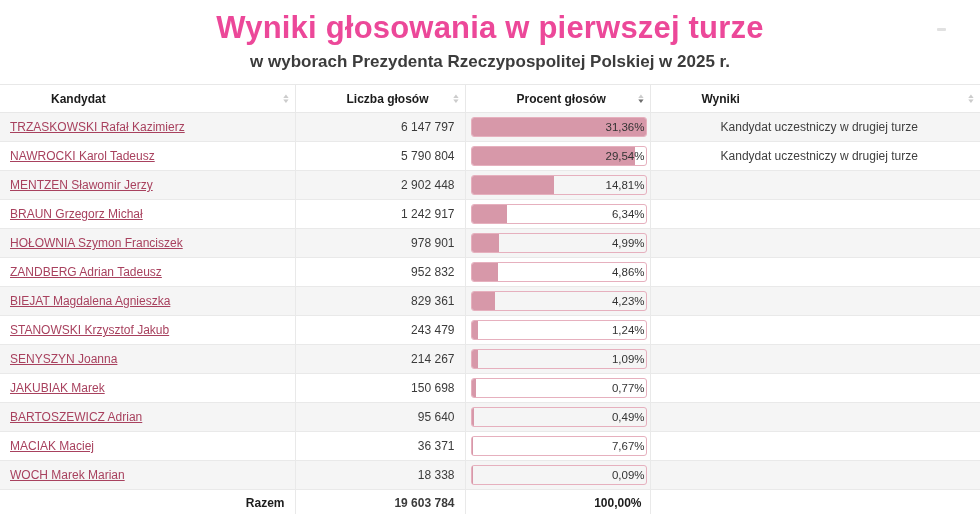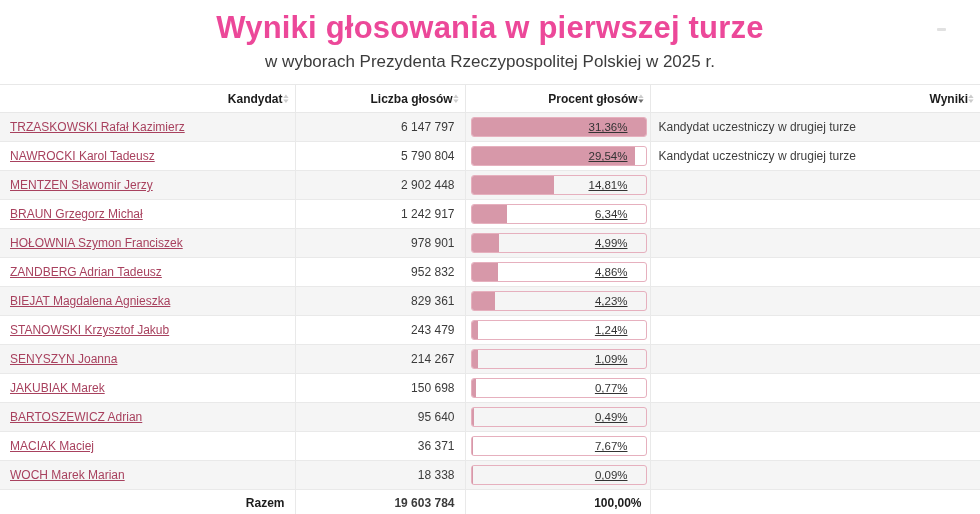--- a/index.html
+++ b/index.html
@@ -7,57 +7,57 @@
   body {
     width: 980px; height: 514px;
     background: #ffffff;
     font-family: "Liberation Sans", "DejaVu Sans", sans-serif;
     color: #3b3b3b;
     overflow: hidden;
     position: relative;
   }
   .chart-header { text-align: center; padding-top: 10px; height: 84px; position: relative; }
   .title { font-size: 31px; font-weight: 700; color: #ec4899; letter-spacing: 0.2px; }
-  .subtitle { font-size: 17px; font-weight: 400; color: #3c3c3c; margin-top: 6px; }
+  .subtitle { font-size: 17px; font-weight: 700; color: #3c3c3c; margin-top: 6px; }
   .ctx { position: absolute; top: 28px; right: 34px; width: 9px; height: 3px;
          background: #c9c9c9; opacity: 0.55; border-radius: 1px; cursor: pointer; }
 
   table { border-collapse: collapse; table-layout: fixed; width: 980px; }
   col.c1 { width: 295px; } col.c2 { width: 170px; } col.c3 { width: 185px; } col.c4 { width: 330px; }
 
   thead th {
     height: 28px; font-size: 12px; font-weight: 700; color: #1c1c1c;
     text-align: left; padding: 0 6px 0 10px;
     border-top: 1px solid #e8e8e8; border-bottom: 1px solid #e8e8e8; border-right: 1px solid #e8e8e8;
     background: #fff; cursor: pointer;
   }
   thead th:last-child { border-right: none; }
-  .th-inner { display: flex; align-items: center; justify-content: flex-end; margin-left: 41px; }
+  .th-inner { display: flex; align-items: center; justify-content: space-between; margin-left: 41px; }
   .sort { display: inline-flex; flex-direction: column; align-items: center; line-height: 0; }
   .sort i { font-style: normal; font-size: 6px; line-height: 5px; color: #cccccc; transform: scaleX(1.5); }
   .sort.desc .dn { color: #6e6e6e; }
 
   tbody td {
     height: 28px; font-size: 12px;
     border-bottom: 1px solid #e9e9e9; border-right: 1px solid #e9e9e9;
     padding: 0; vertical-align: middle; margin-top: 20px;
   }
-  tbody td:last-child { border-right: none; }
+  tbody td:last-child { border-right: none; text-align: center; }
   tbody tr:nth-child(odd) td { background: #f5f5f5; }
   tbody tr:nth-child(even) td { background: #ffffff; }
 
   td.cand { padding-left: 10px; }
   td.cand a { color: #a8415e; text-decoration: underline; }
   td.num  { text-align: right; padding-right: 10px; color: #3b3b3b; }
   td.pct  { padding: 4px 3px 4px 5px; }
   td.res  { padding-left: 8px; color: #3f3f3f; }
 
   .bar { position: relative; height: 20px; border: 1px solid #e6b0be; border-radius: 3px; }
   .fill { position: absolute; left: 0; top: 0; bottom: 0; background: #d798a9; border-radius: 2px 0 0 2px; }
-  .plabel { position: absolute; right: 18px; top: 0; line-height: 18px; font-size: 11.5px; color: #333; text-decoration: underline; }
+  .plabel { position: absolute; right: 1px; top: 0; line-height: 18px; font-size: 11.5px; color: #333; }
 
   tfoot td {
     height: 27px; font-size: 12px; font-weight: 700; color: #1c1c1c;
     background: #fff; border-bottom: 1px solid #e6e6e6; border-right: 1px solid #e9e9e9;
   }
   tfoot td:last-child { border-right: none; }
   td.razem { text-align: right; padding-right: 10px; }
   td.pct-f { text-align: right; padding-right: 8px; }
 </style>
 </head>

